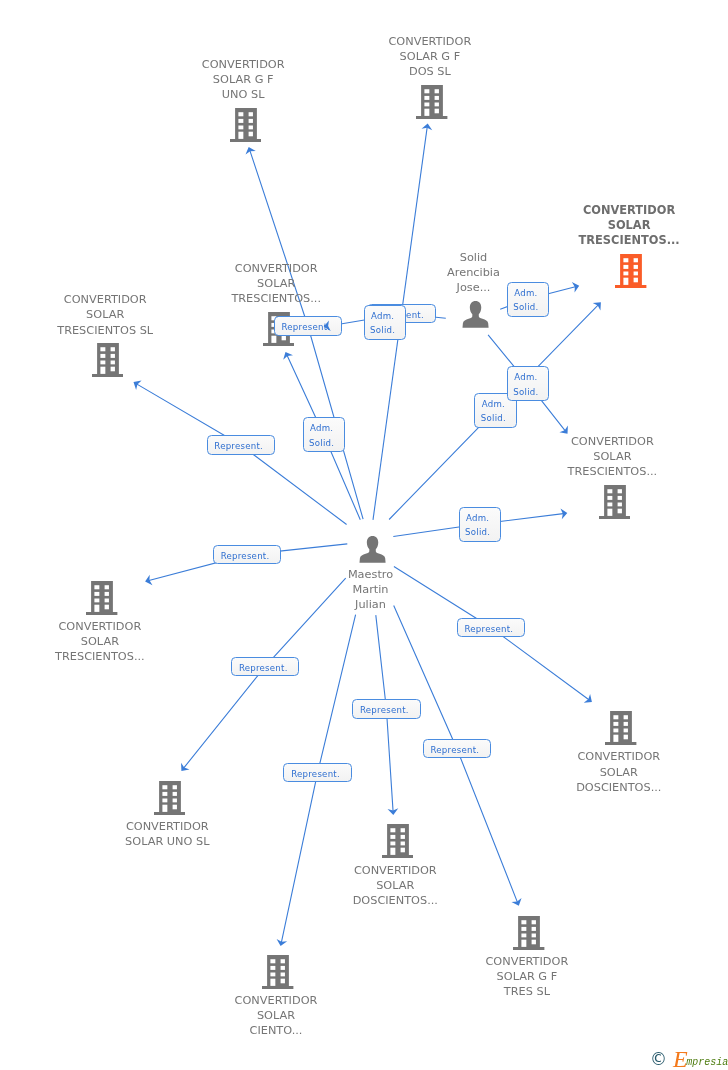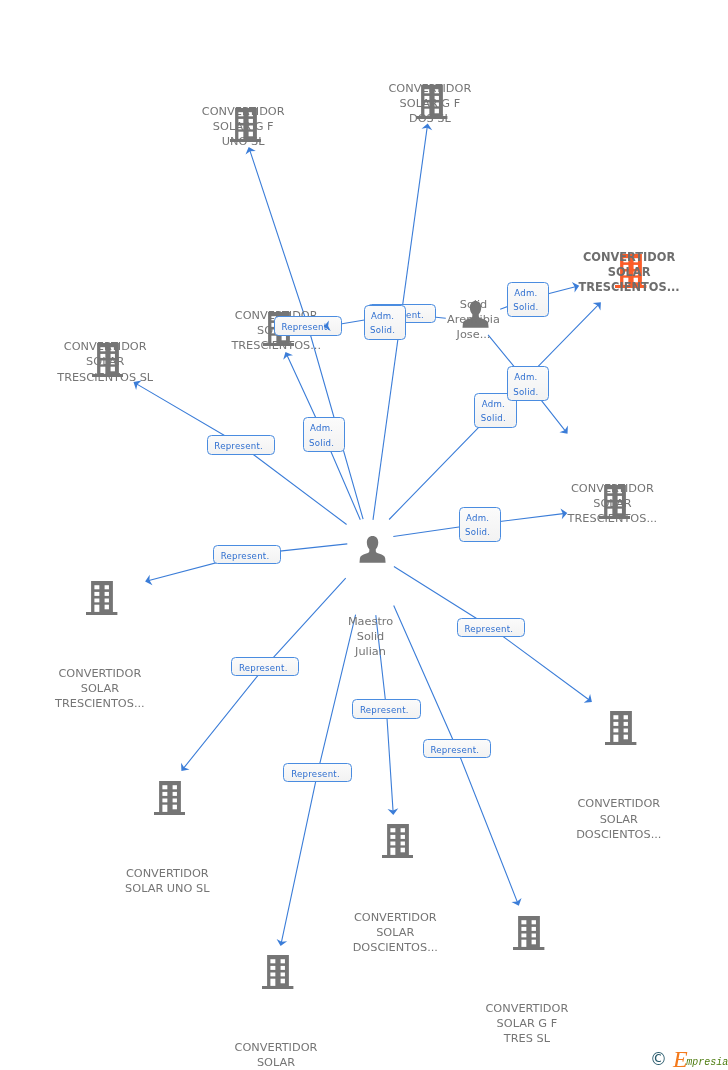--- a/index.html
+++ b/index.html
@@ -6,21 +6,21 @@
   html,body{margin:0;padding:0;background:#fff;}
   body{width:728px;height:1070px;overflow:hidden;position:relative;
        font-family:"DejaVu Sans",sans-serif;}
   #stage{position:absolute;left:0;top:0;width:728px;height:1070px;}
   #edges,#arrows{position:absolute;left:0;top:0;width:728px;height:1070px;}
   #arrows{pointer-events:none;z-index:10;}
   .node{position:absolute;width:0;height:0;}
   .node-icon{position:absolute;}
   .node-name{position:absolute;left:-2px;transform:translateX(-50%);
              width:220px;text-align:center;color:#757575;font-size:11.3px;
-             line-height:15.1px;white-space:pre-line;margin-top:47px;}
+             line-height:15.1px;white-space:pre-line;}
   .node-name.bold{font-weight:bold;color:#6e6e6e;font-size:11.4px;}
   .elabel{position:absolute;z-index:0;
           border:1px solid #4a8ce0;border-radius:4.5px;background:linear-gradient(#fbfbfb,#f2f2f2);
           color:#2f6fd0;font-size:8.6px;letter-spacing:0.25px;text-align:center;box-sizing:border-box;
           white-space:pre-line;padding-right:4px;}
   .wm{position:absolute;left:650px;top:1050px;display:flex;align-items:baseline;height:14px;}
   .wm-c{font-family:"DejaVu Sans",sans-serif;font-size:17px;color:#27596b;line-height:14px;}
   .wm-e{font-family:"Liberation Serif",serif;font-style:italic;font-size:24px;color:#f47a1c;line-height:14px;margin-left:6px;position:relative;top:1.5px;}
   .wm-rest{font-family:Liberation Mono, monospace;font-style:italic;font-size:10px;color:#4d7c0f;line-height:14px;margin-left:-1.5px;}
 </style>
@@ -148,21 +148,21 @@
         </svg>
         <div class="node-name" style="top: -67.5px;">CONVERTIDOR
 SOLAR
 TRESCIENTOS...</div>
       </div>
       <div class="node" style="left: 372.5px; top: 549.2px;">
         <svg class="node-icon" width="27.1" height="26.9" viewBox="0 0 27.1 26.9" xmlns="http://www.w3.org/2000/svg" style="left: -13.55px; top: -13.45px;">
           <path fill="#757575" d="M13.55 0 C10.05 0 7.84 2.55 7.84 6.6 C7.84 9.45 8.9 12.0 10.31 13.35 L10.31 15.3 C10.31 16.55 9.0 17.0 6.6 17.75 C3.6 18.7 1.35 19.7 0.9 22.2 L0.5 26.86 L26.6 26.86 L26.2 22.2 C25.75 19.7 23.5 18.7 20.5 17.75 C18.1 17.0 16.79 16.55 16.79 15.3 L16.79 13.35 C18.2 12.0 19.26 9.45 19.26 6.6 C19.26 2.55 17.05 0 13.55 0 Z"></path>
         </svg>
         <div class="node-name" style="top: 17.65px;">Maestro
-Solid
+Martin
 Julian</div>
       </div>
       <div class="node" style="left: 101.9px; top: 597.7px;">
         <svg class="node-icon" width="31.4" height="34" viewBox="0 0 31.4 34" xmlns="http://www.w3.org/2000/svg" style="left: -15.7px; top: -17px;">
           <path fill="#757575" d="M5.1 0 H26.9 V30.9 H5.1 Z M0 30.9 H31.4 V34 H0 Z"></path>
           <rect fill="#fff" x="8.4" y="4.2" width="4.95" height="4.1"></rect>
           <rect fill="#fff" x="18.6" y="4.2" width="4.35" height="4.1"></rect>
           <rect fill="#fff" x="8.4" y="10.9" width="4.95" height="4.0"></rect>
           <rect fill="#fff" x="18.6" y="10.9" width="4.35" height="4.0"></rect>
           <rect fill="#fff" x="8.4" y="17.5" width="4.95" height="3.85"></rect>

